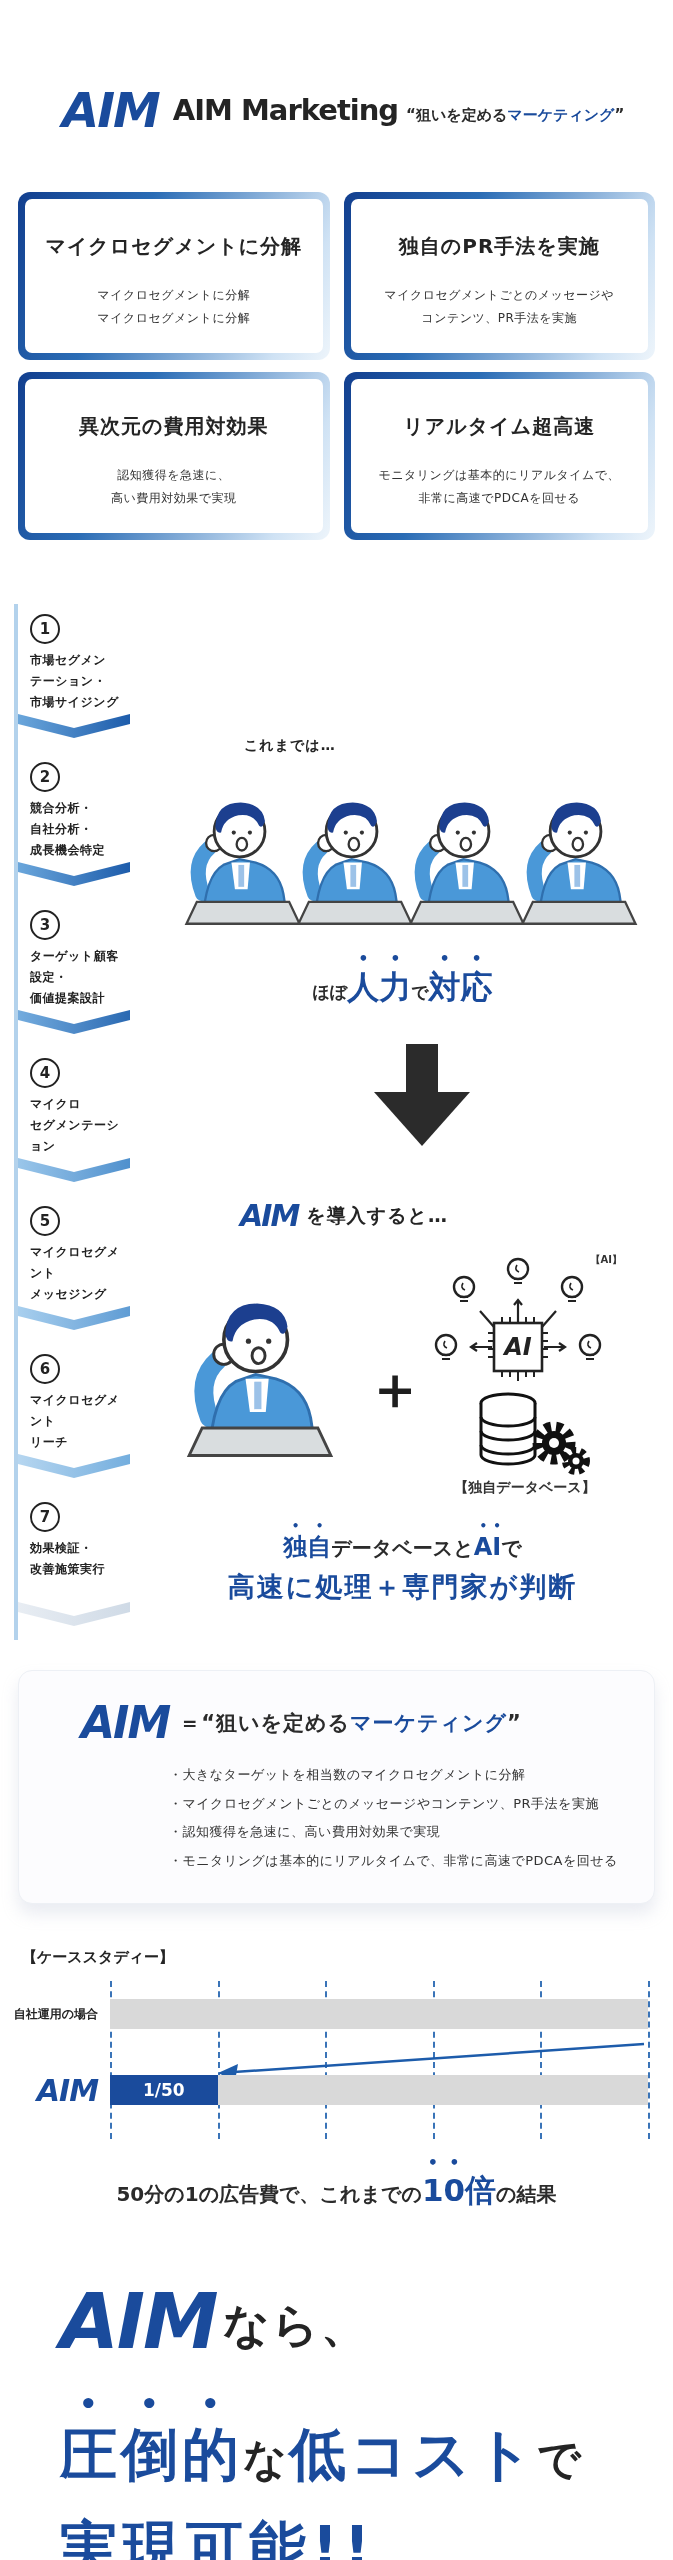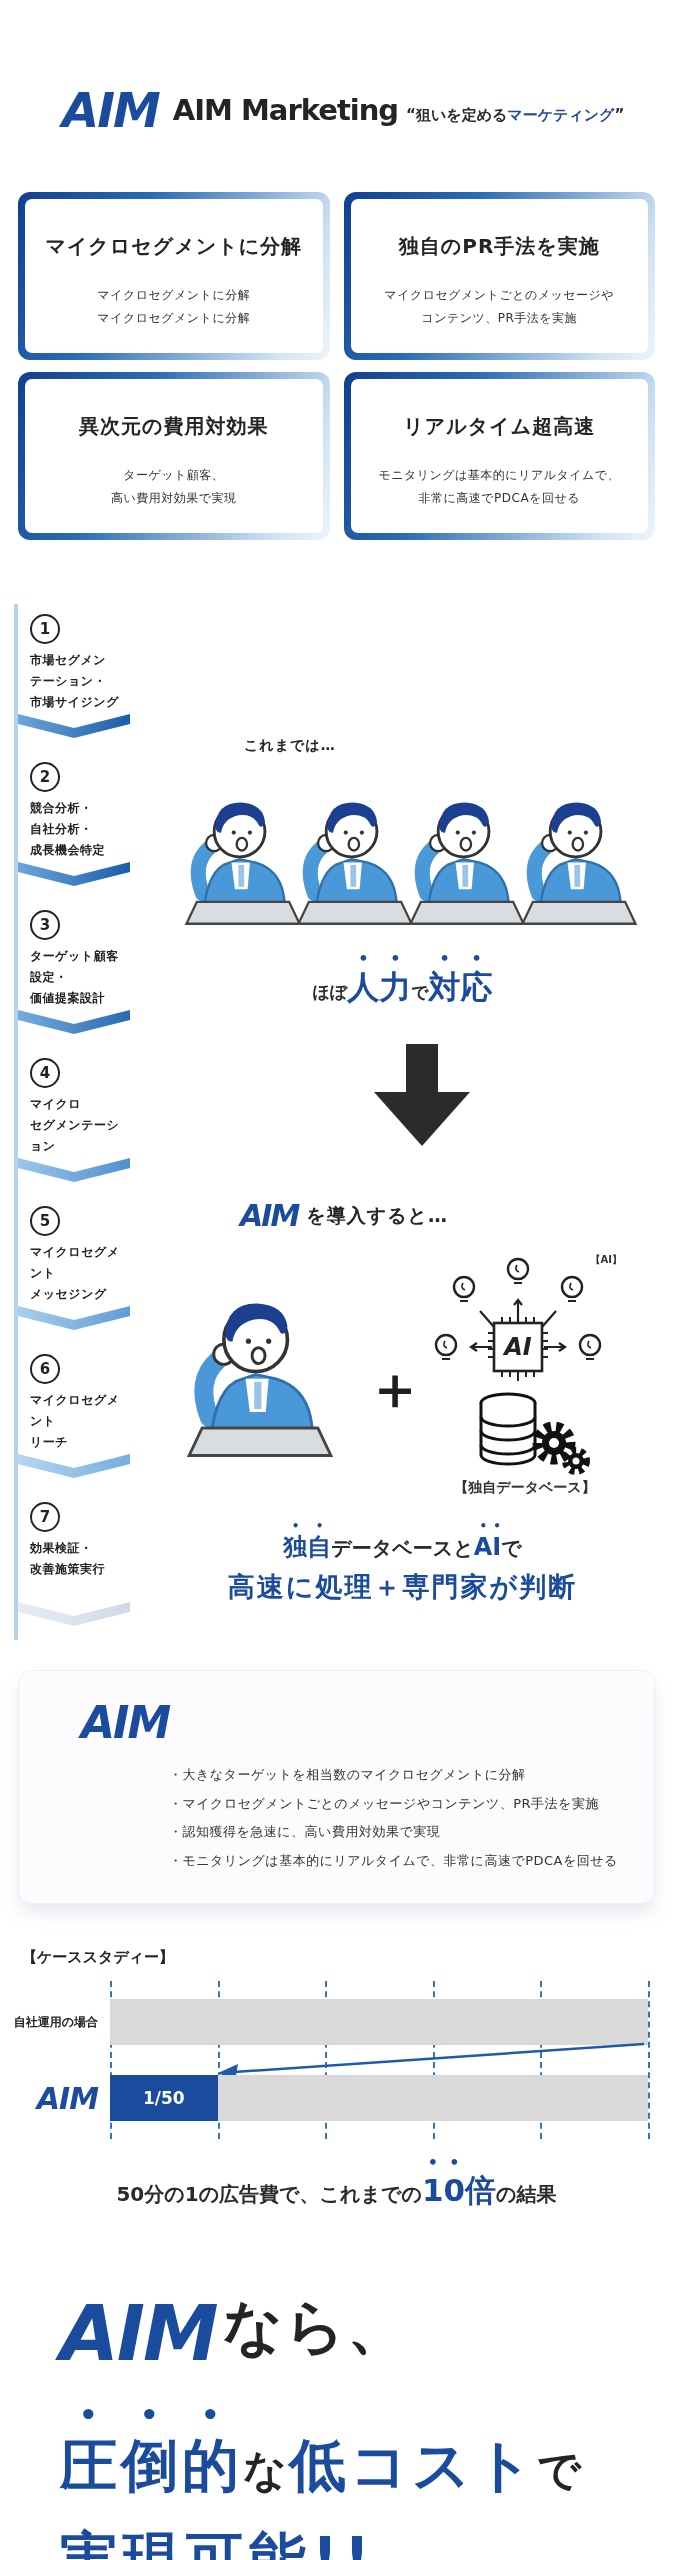--- a/index.html
+++ b/index.html
@@ -65,36 +65,36 @@
   .def-head{display:flex;align-items:center;}
   .def-head .logo{font-size:44px;line-height:1;}
   .def-quote{font-size:21px;font-weight:bold;margin-left:10px;letter-spacing:1px;}
   .def-bullets{list-style:none;margin:16px 0 0 88px;padding:0;}
   .def-bullets li{font-size:13px;line-height:2.2;color:#333;font-weight:500;letter-spacing:0.5px;}
 
   
   .case-heading{margin:44px 0 0 22px;font-size:15px;font-weight:bold;color:#242424;}
   .chart{position:relative;margin:26px 25px 0 110px;height:134px;}
   .vline{position:absolute;top:-12px;bottom:-12px;border-left:2px dashed #3a74b8;}
-  .row-bar{position:absolute;left:0;right:0;height:46px;background:#d9d9d9;}
+  .row-bar{position:absolute;left:0;right:0;height:30px;background:#d9d9d9;}
   .row1{top:6px;}
   .row2{top:82px;}
   .row-label{position:absolute;right:calc(100% + 12px);white-space:nowrap;font-size:12px;font-weight:bold;color:#242424;top:50%;transform:translateY(-50%);}
   .aim-label{font-size:30px;font-style:italic;font-weight:bold;color:#1a4b9c;letter-spacing:-1px;}
   .bar-aim{position:absolute;left:0;top:0;bottom:0;width:20%;background:#1a4b9c;display:flex;align-items:center;justify-content:center;color:#fff;font-size:17px;font-weight:bold;}
   .chart-arrow{position:absolute;left:0;top:46px;width:100%;height:42px;}
   .caption{text-align:center;margin-top:26px;white-space:nowrap;}
   .caption .t{font-size:20px;font-weight:bold;}
   .caption .e{font-size:31px;font-weight:bold;color:#1a4b9c;}
 
   
   .footer{margin:76px 0 0 60px;}
   .f-line1{display:flex;align-items:flex-end;}
   .f-line1 .logo{font-size:76px;line-height:0.9;}
-  .f-line1 .rest{font-size:59px;font-weight:bold;color:#242424;margin-left:6px;letter-spacing:2px;}
+  .f-line1 .rest{font-size:46px;font-weight:bold;color:#242424;margin-left:6px;letter-spacing:2px;}
   .f-line2{margin-top:30px;white-space:nowrap;}
   .f-line2 .b{font-size:57px;font-weight:bold;color:#1a4b9c;letter-spacing:4px;}
   .f-line2 .d{font-size:43px;font-weight:bold;color:#242424;letter-spacing:2px;}
   .f-line3{margin-top:16px;font-size:57px;font-weight:bold;color:#1a4b9c;letter-spacing:6px;}
 </style>
 </head>
 <body>
 
 <div class="page">
 
@@ -136,21 +136,21 @@
       </div>
     <div class="card">
         <div class="card-inner">
       <div class="card-title">独自のPR手法を実施</div>
       <div class="card-body"><span>マイクロセグメントごとのメッセージや</span><br><span>コンテンツ、PR手法を実施</span></div>
     </div>
       </div>
     <div class="card">
         <div class="card-inner">
       <div class="card-title">異次元の費用対効果</div>
-      <div class="card-body"><span>ターゲット顧客、</span><br><span>高い費用対効果で実現</span></div>
+      <div class="card-body"><span>認知獲得を急速に、</span><br><span>高い費用対効果で実現</span></div>
     </div>
       </div>
     <div class="card">
         <div class="card-inner">
       <div class="card-title">リアルタイム超高速</div>
       <div class="card-body"><span>モニタリングは基本的にリアルタイムで、</span><br><span>非常に高速でPDCAを回せる</span></div>
     </div>
       </div>
   </div>
 
@@ -284,20 +284,21 @@
       <div class="result-lines">
         <div class="result-l1"><span class="em blue dots">独自</span><span class="mid dark">データベースと</span><span class="em blue dots">AI</span><span class="mid dark">で</span></div>
         <div class="result-l2">高速に処理＋専門家が判断</div>
       </div>
     </div>
   </div>
 
   <div class="definition">
     <div class="def-head">
       <span class="logo">AIM</span>
+      <span class="def-quote"><span class="dark">＝</span><span class="dark">“狙いを定める</span><span class="blue">マーケティング</span><span class="dark">”</span></span>
     </div>
     <ul class="def-bullets">
       <li><span>・</span><span>大きなターゲットを相当数のマイクロセグメントに分解</span></li>
       <li><span>・</span><span>マイクロセグメントごとのメッセージやコンテンツ、PR手法を実施</span></li>
       <li><span>・</span><span>認知獲得を急速に、高い費用対効果で実現</span></li>
       <li><span>・</span><span>モニタリングは基本的にリアルタイムで、非常に高速でPDCAを回せる</span></li>
     </ul>
   </div>
 
   <div class="case-heading">【ケーススタディー】</div>

